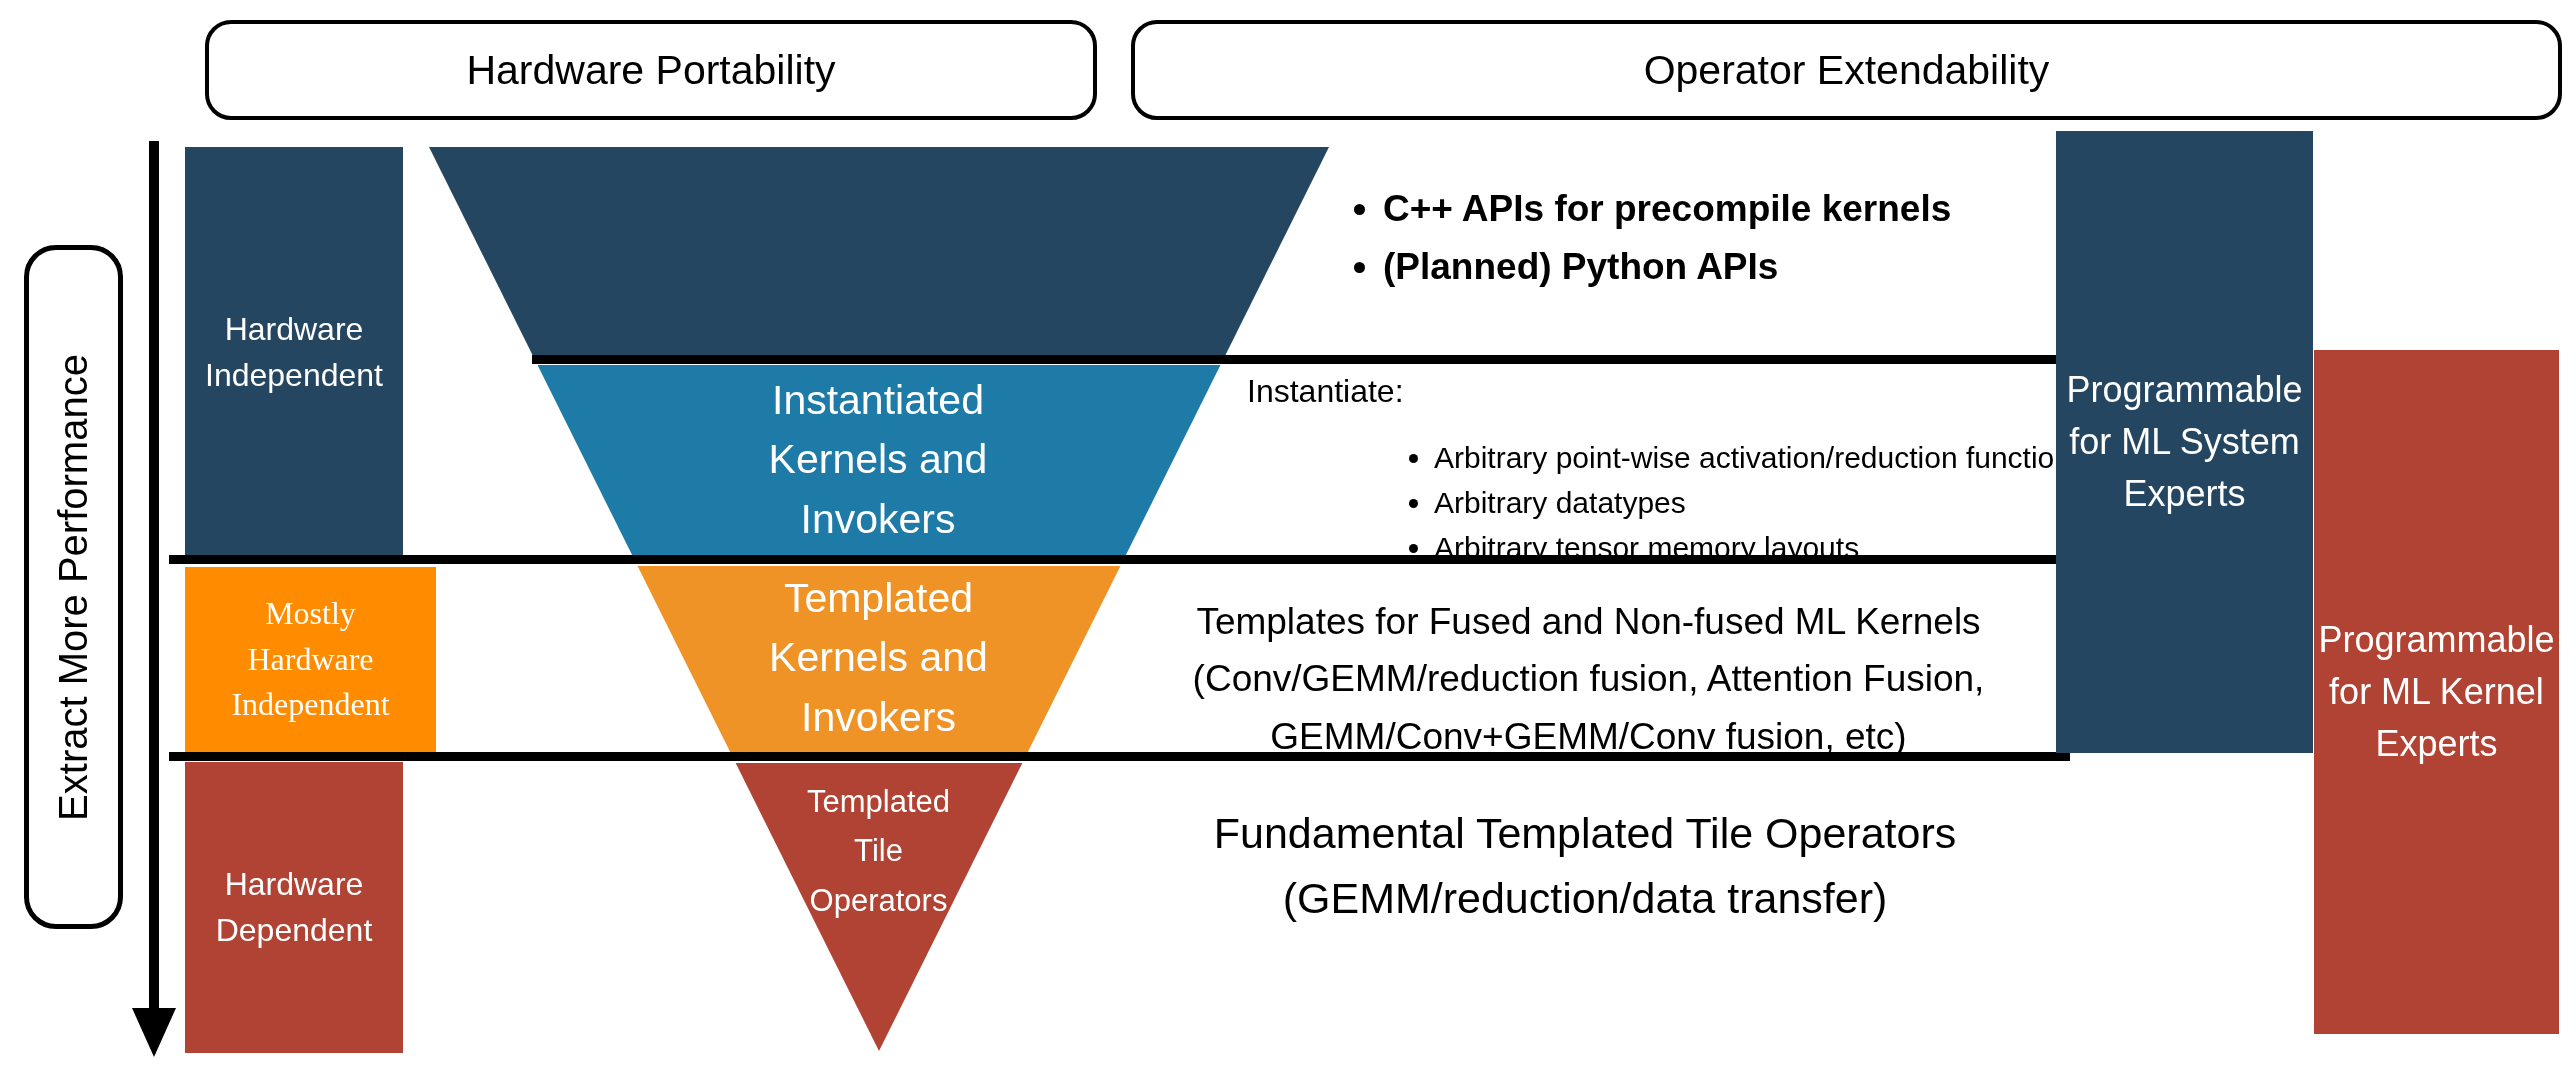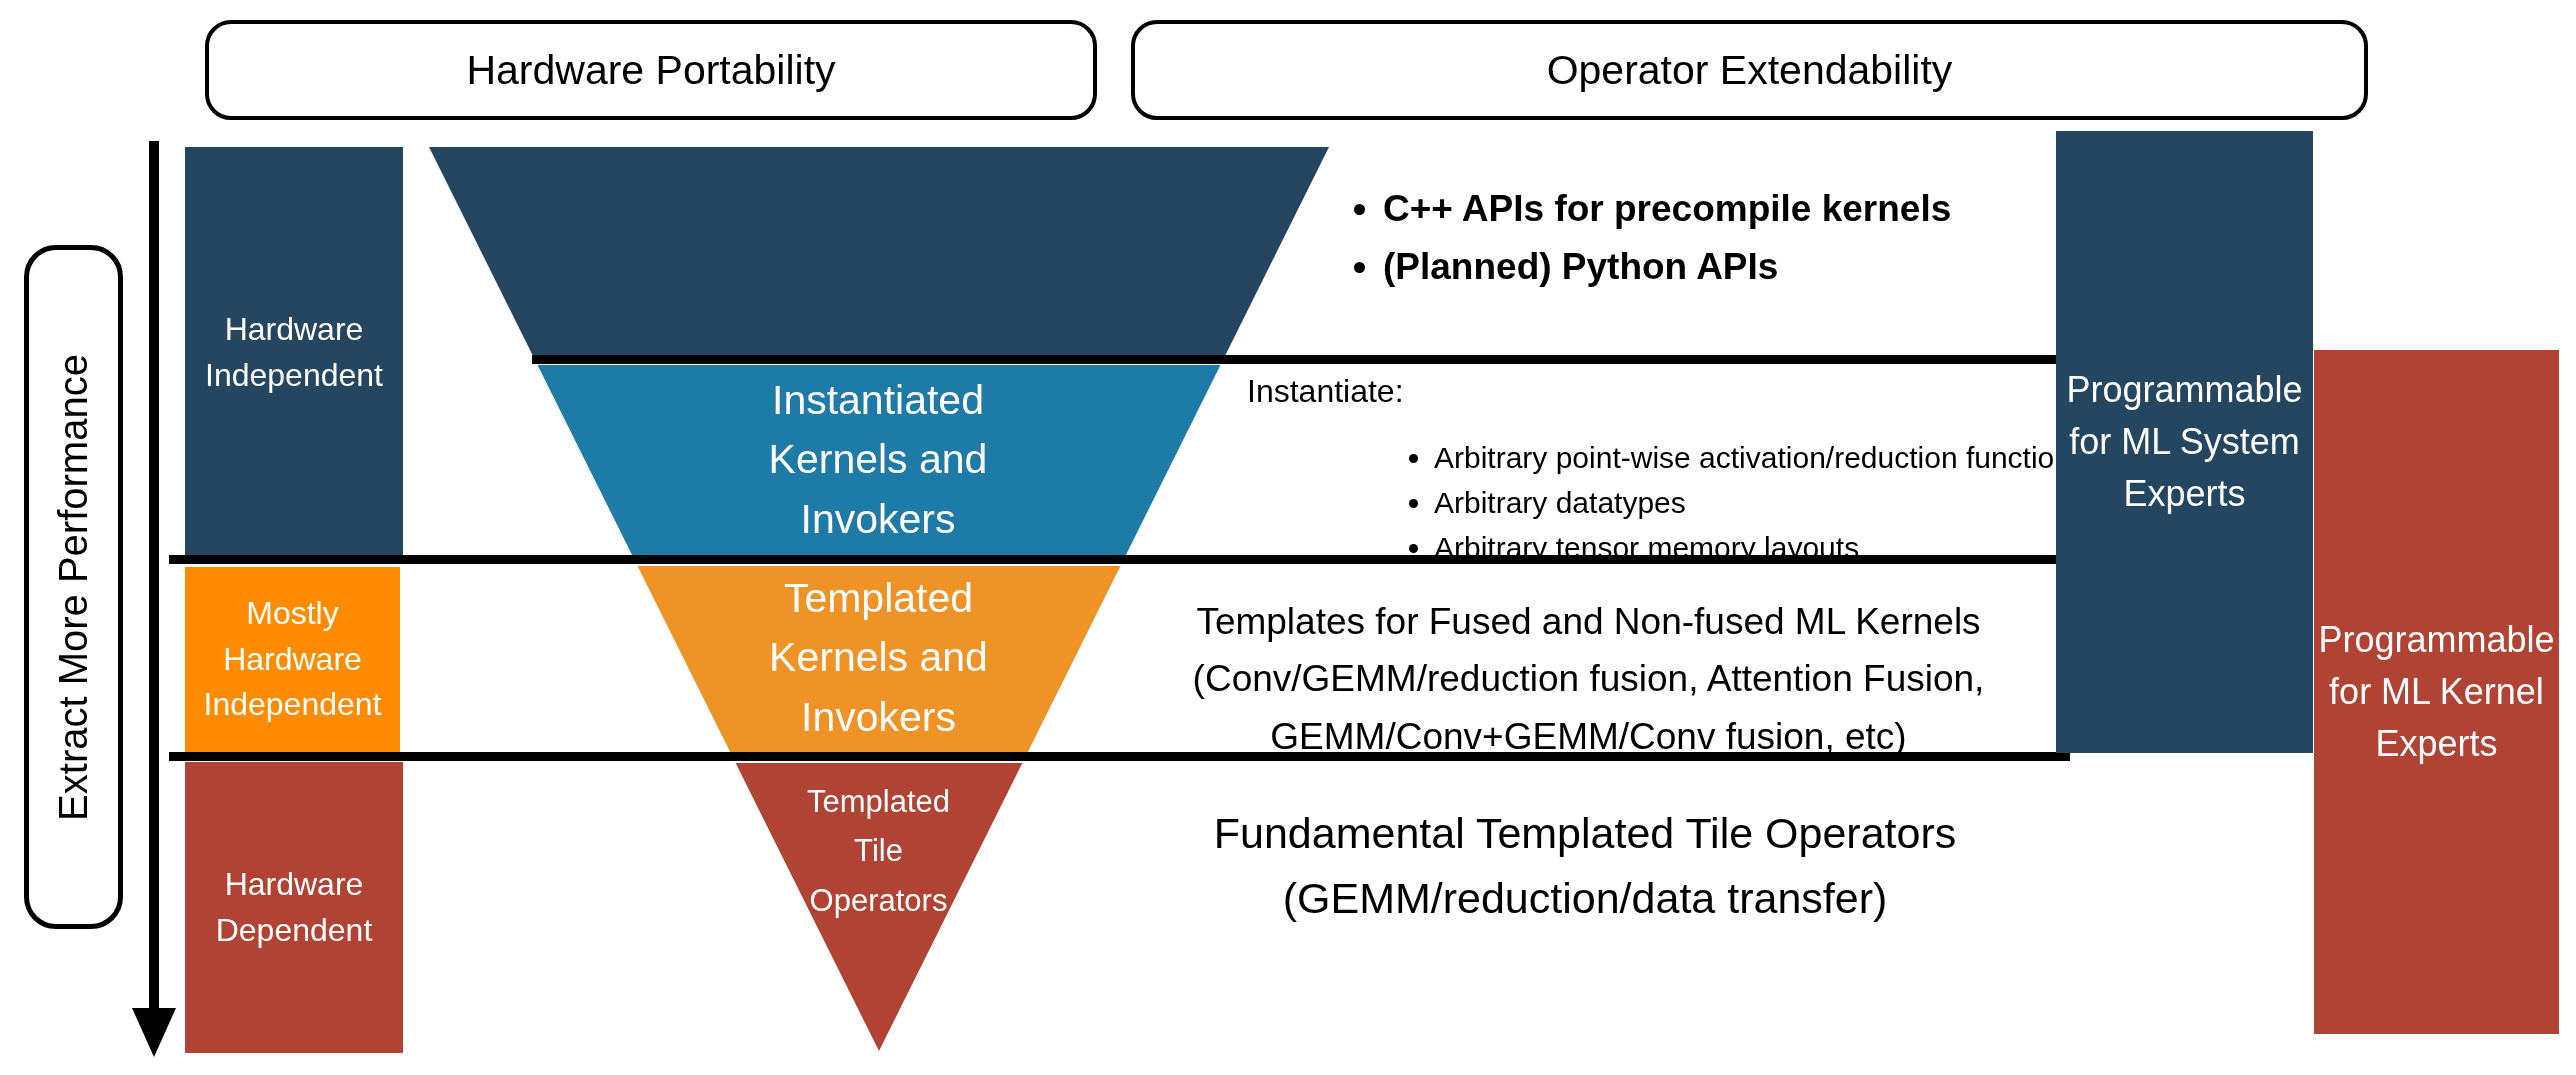--- a/index.html
+++ b/index.html
@@ -61,36 +61,36 @@
   .fundamental-p { font-size:43px; line-height:1.5; text-align:center; }
 </style>
 </head>
 <body>
 
 <div class="canvas">
 
   <div class="abs flexc hdr-box" style="left:205px; top:20px; width:892px; height:100px;">
     <span class="hdr-label">Hardware Portability</span>
   </div>
-  <div class="abs flexc hdr-box" style="left:1131px; top:20px; width:1237px; height:100px;">
+  <div class="abs flexc hdr-box" style="left:1131px; top:20px; width:1431px; height:100px;">
     <span class="hdr-label">Operator Extendability</span>
   </div>
 
   <div class="abs flexc perf-box" style="left:24px; top:245px; width:99px; height:684px;">
     <span class="rot">Extract More Performance</span>
   </div>
 
   <div class="abs arrow-shaft" style="left:149px; top:141px; width:10px; height:870px;"></div>
   <div class="abs arrow-head" style="left:132px; top:1008px;"></div>
 
   <div class="abs flexc navy" style="left:185px; top:147px; width:218px; height:411px;">
     <span class="band-label white pre">Hardware
 Independent</span>
   </div>
-  <div class="abs flexc orangeL" style="left:185px; top:567px; width:215px; height:185px;">
+  <div class="abs flexc orangeL" style="left:185px; top:567px; width:251px; height:185px;font-family:Liberation Serif, serif;">
     <span class="band-label white pre">Mostly
 Hardware
 Independent</span>
   </div>
   <div class="abs flexc red" style="left:185px; top:762px; width:218px; height:291px;">
     <span class="band-label white pre">Hardware
 Dependent</span>
   </div>
 
   <div class="abs funnel"></div>

